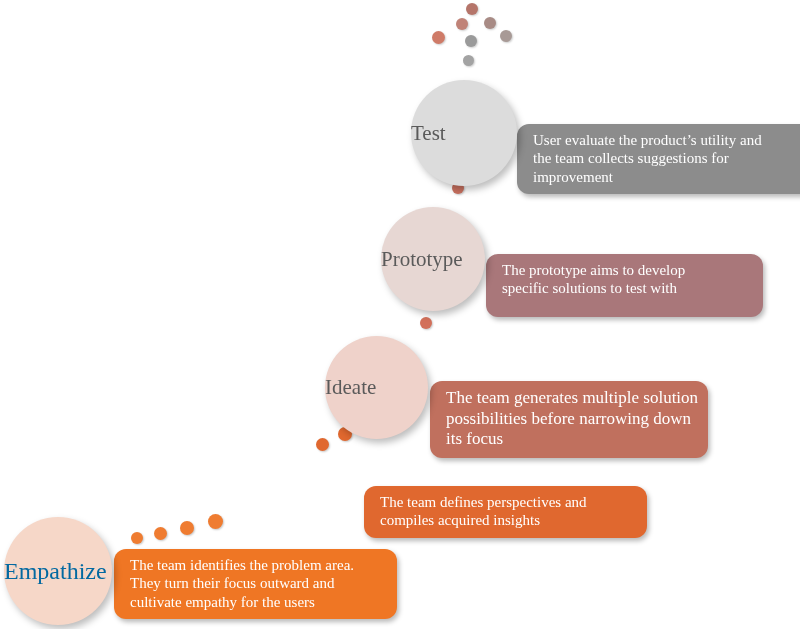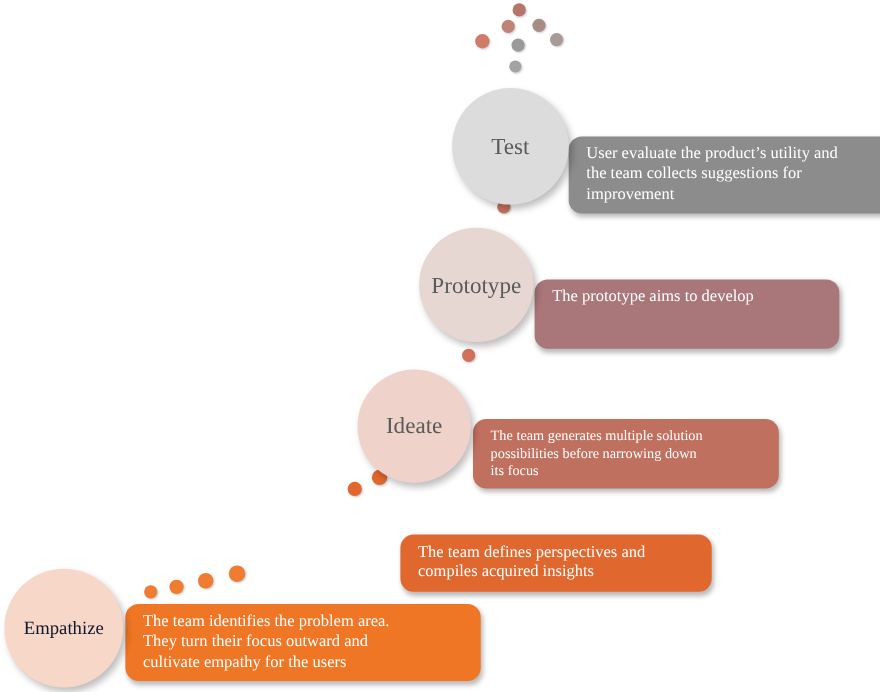--- a/index.html
+++ b/index.html
@@ -27,21 +27,20 @@
     z-index: 2;
   }
   .desc-box .line { display: block; white-space: nowrap; }
 
   
   .node {
     position: absolute;
     border-radius: 50%;
     display: flex;
     align-items: center;
-    justify-content: center;
     color: #5a5a5a;
     font-family: "Liberation Serif", "DejaVu Serif", serif;
     box-shadow: 3px 4px 7px rgba(0,0,0,0.26);
     z-index: 4;
     text-align: center;
   }
 
   
   .dot {
     position: absolute;
@@ -70,43 +69,44 @@
     <div class="fan-dot" style="left: 500px; top: 30px; width: 12px; height: 12px; background: rgb(168, 154, 150);"></div>
     <div class="fan-dot" style="left: 463px; top: 55px; width: 11px; height: 11px; background: rgb(163, 163, 163);"></div>
     <div class="dot" style="left: 131px; top: 532px; width: 12px; height: 12px; background: rgb(239, 124, 49);"></div>
     <div class="dot" style="left: 154px; top: 527px; width: 13px; height: 13px; background: rgb(239, 124, 49);"></div>
     <div class="dot" style="left: 180px; top: 521px; width: 14px; height: 14px; background: rgb(239, 124, 49);"></div>
     <div class="dot" style="left: 208px; top: 514px; width: 15px; height: 15px; background: rgb(239, 124, 49);"></div>
     <div class="dot" style="left: 316px; top: 438px; width: 13px; height: 13px; background: rgb(224, 104, 47);"></div>
     <div class="dot" style="left: 338px; top: 427px; width: 14px; height: 14px; background: rgb(224, 104, 47);"></div>
     <div class="dot" style="left: 420px; top: 317px; width: 12px; height: 12px; background: rgb(210, 112, 90);"></div>
     <div class="dot" style="left: 452px; top: 182px; width: 12px; height: 12px; background: rgb(200, 112, 95);"></div>
-    <div class="desc-box" style="left: 114px; top: 549px; width: 323px; min-height: 61px; background: rgb(239, 118, 36); font-size: 15px;">
+    <div class="desc-box" style="left: 114px; top: 549px; width: 283px; min-height: 61px; background: rgb(239, 118, 36); font-size: 15px;">
       <span class="line">The team identifies the problem area.</span>
       <span class="line">They turn their focus outward and</span>
       <span class="line">cultivate empathy for the users</span>
     </div>
     <div class="desc-box" style="left: 320px; top: 486px; width: 283px; min-height: 47px; background: rgb(224, 104, 47); font-size: 15px; margin-left: 44px;">
       <span class="line">The team defines perspectives and</span>
       <span class="line">compiles acquired insights</span>
     </div>
-    <div class="desc-box" style="left: 430px; top: 381px; width: 278px; min-height: 63px; background: rgb(192, 112, 94); font-size: 13px;">
+    <div class="desc-box" style="left: 430px; top: 381px; width: 278px; min-height: 63px; background: rgb(192, 112, 94); font-size: 17px;">
       <span class="line">The team generates multiple solution</span>
       <span class="line">possibilities before narrowing down</span>
       <span class="line">its focus</span>
     </div>
     <div class="desc-box" style="left: 486px; top: 254px; width: 277px; min-height: 63px; background: rgb(169, 119, 122); font-size: 15px;">
       <span class="line">The prototype aims to develop</span>
+      <span class="line">specific solutions to test with</span>
     </div>
     <div class="desc-box" style="left: 517px; top: 124px; width: 327px; min-height: 63px; background: rgb(140, 140, 140); font-size: 15px;">
       <span class="line">User evaluate the product’s utility and</span>
       <span class="line">the team collects suggestions for</span>
       <span class="line">improvement</span>
     </div>
-    <div class="node" style="left: 4px; top: 517px; width: 108px; height: 108px; background: rgb(246, 215, 200); color: #0f172a; font-size: 17px;">
+    <div class="node" style="left: 4px; top: 517px; width: 108px; height: 108px; background: rgb(246, 215, 200); color: #0369a1; font-size: 24px;">
       <span>Empathize</span>
     </div>
     <div class="node" style="left: 381px; top: 207px; width: 104px; height: 104px; background: rgb(231, 215, 211); color: rgb(90, 90, 90); font-size: 21px;">
       <span>Prototype</span>
     </div>
     <div class="node" style="left: 325px; top: 336px; width: 103px; height: 103px; background: rgb(239, 210, 202); color: rgb(90, 90, 90); font-size: 21px;">
       <span>Ideate</span>
     </div>
     <div class="node" style="left: 411px; top: 80px; width: 106px; height: 106px; background: rgb(220, 220, 220); color: rgb(90, 90, 90); font-size: 21px;">
       <span>Test</span>

